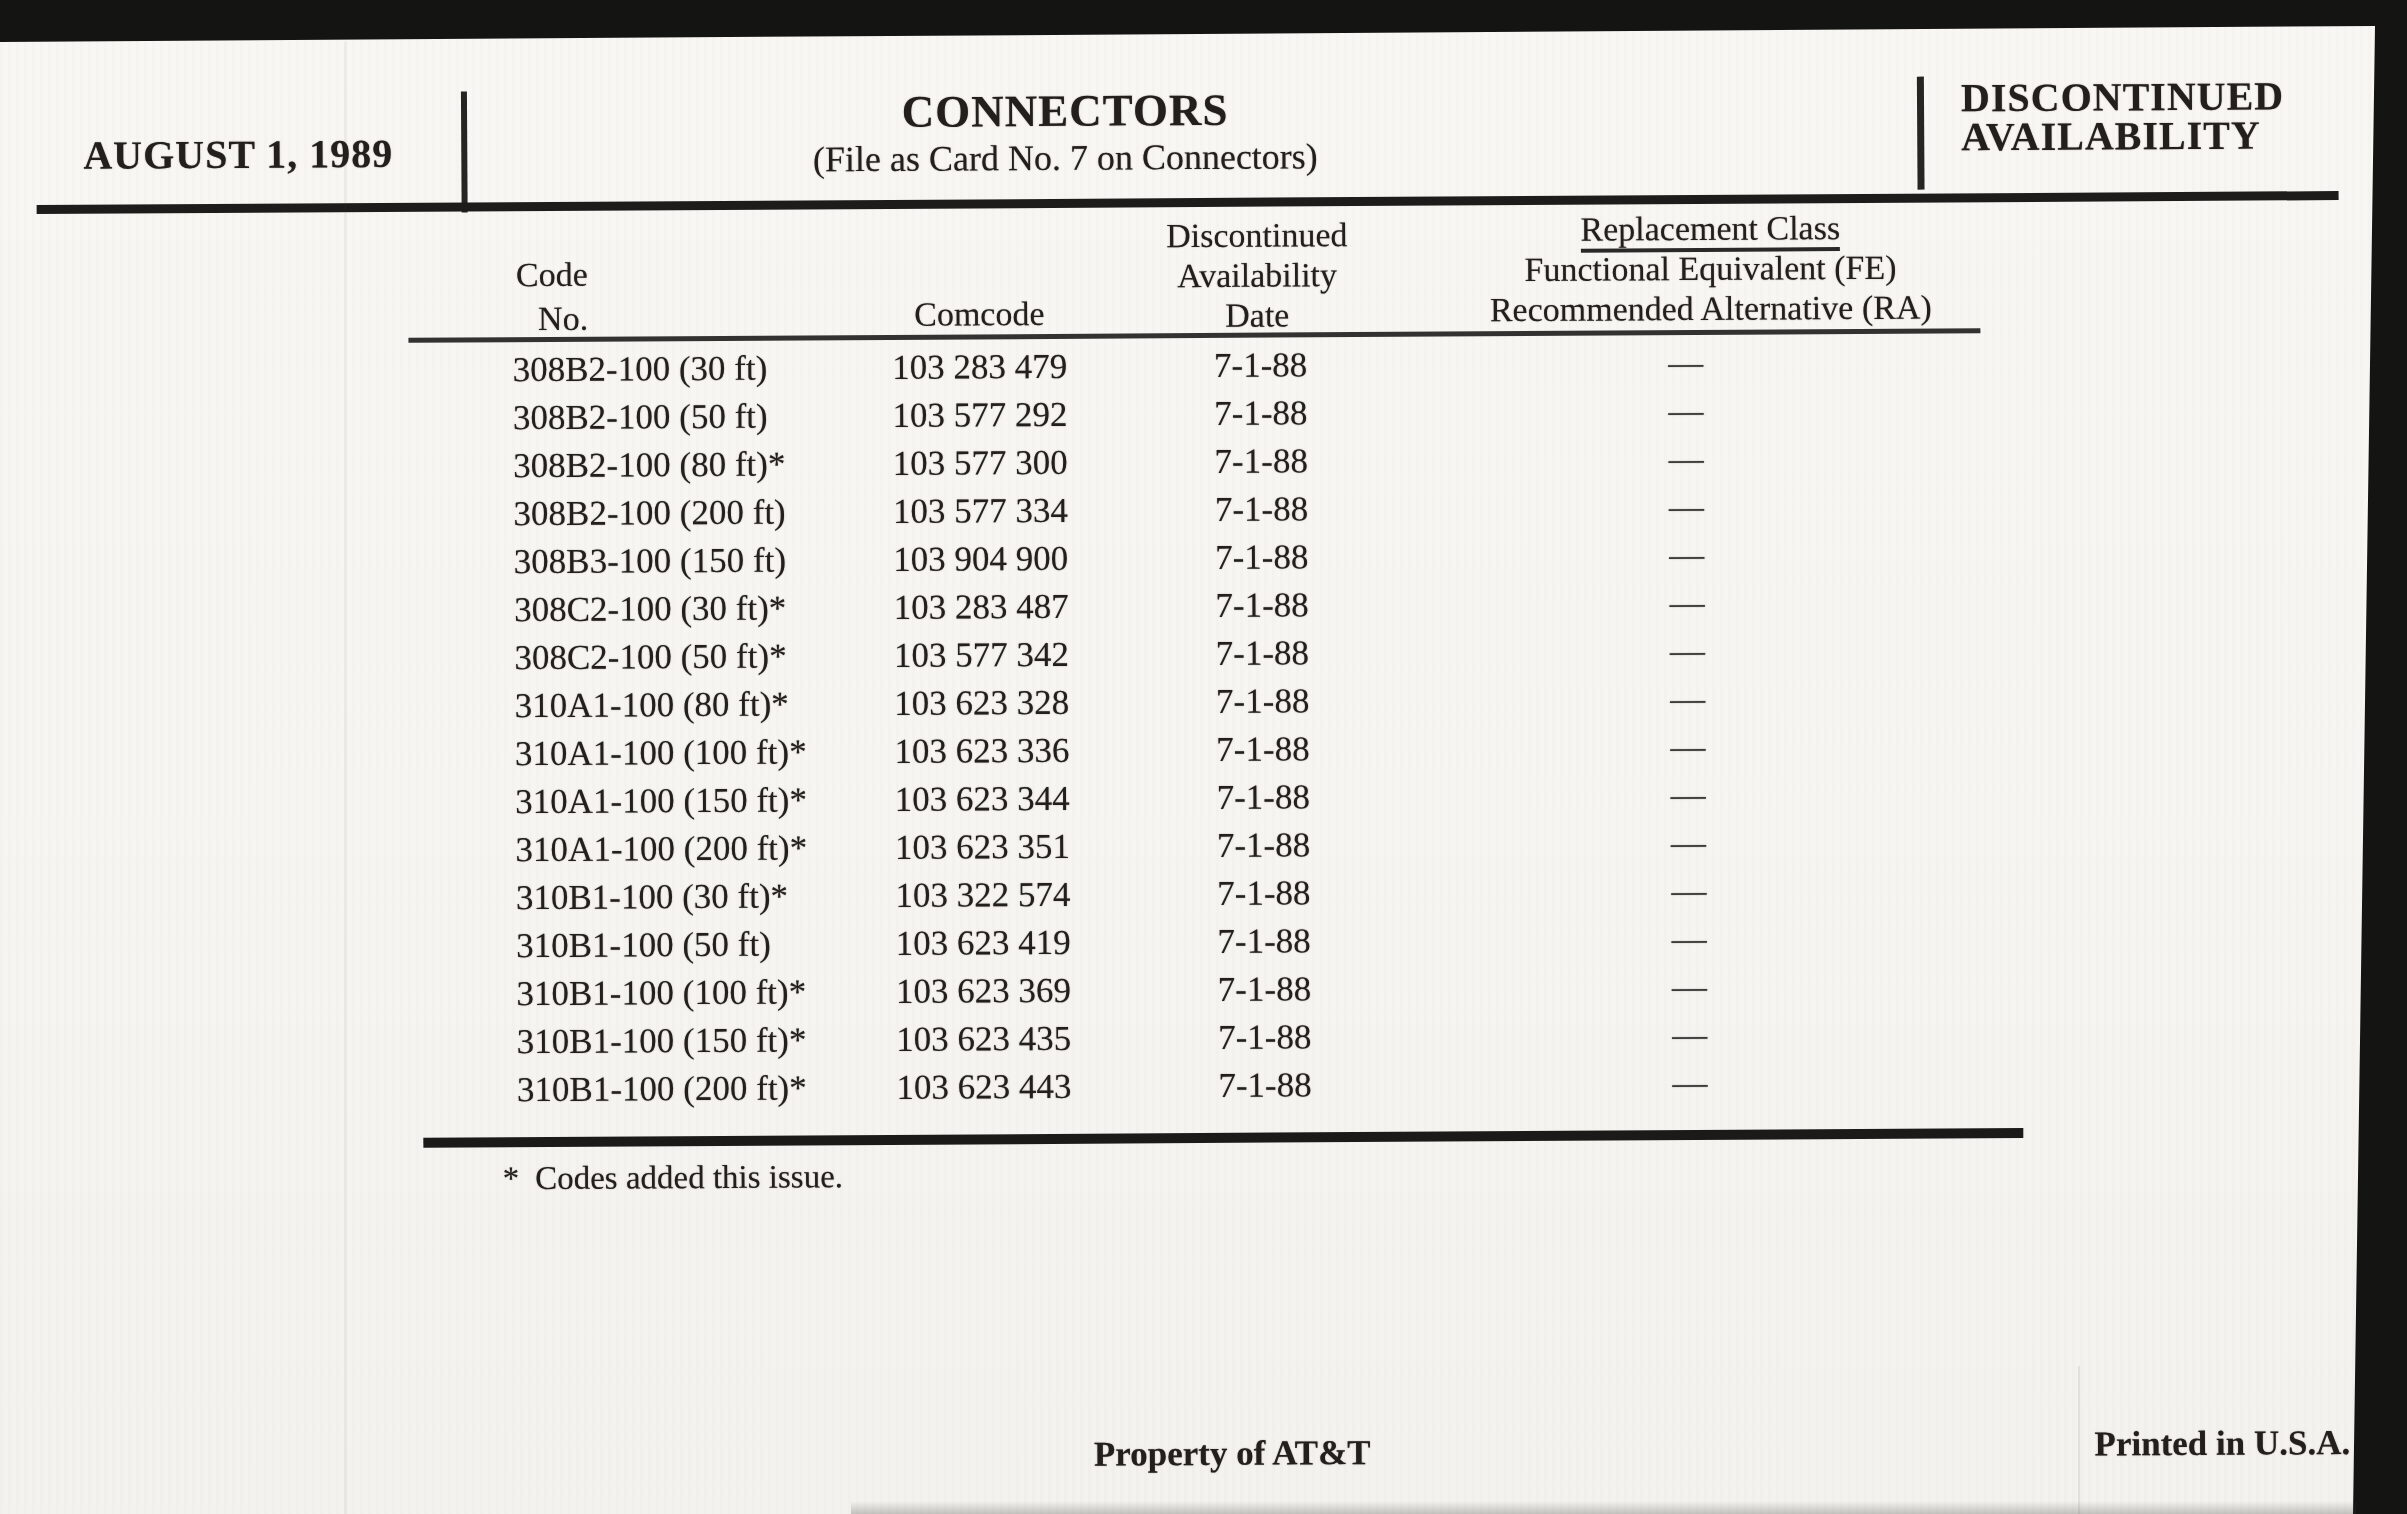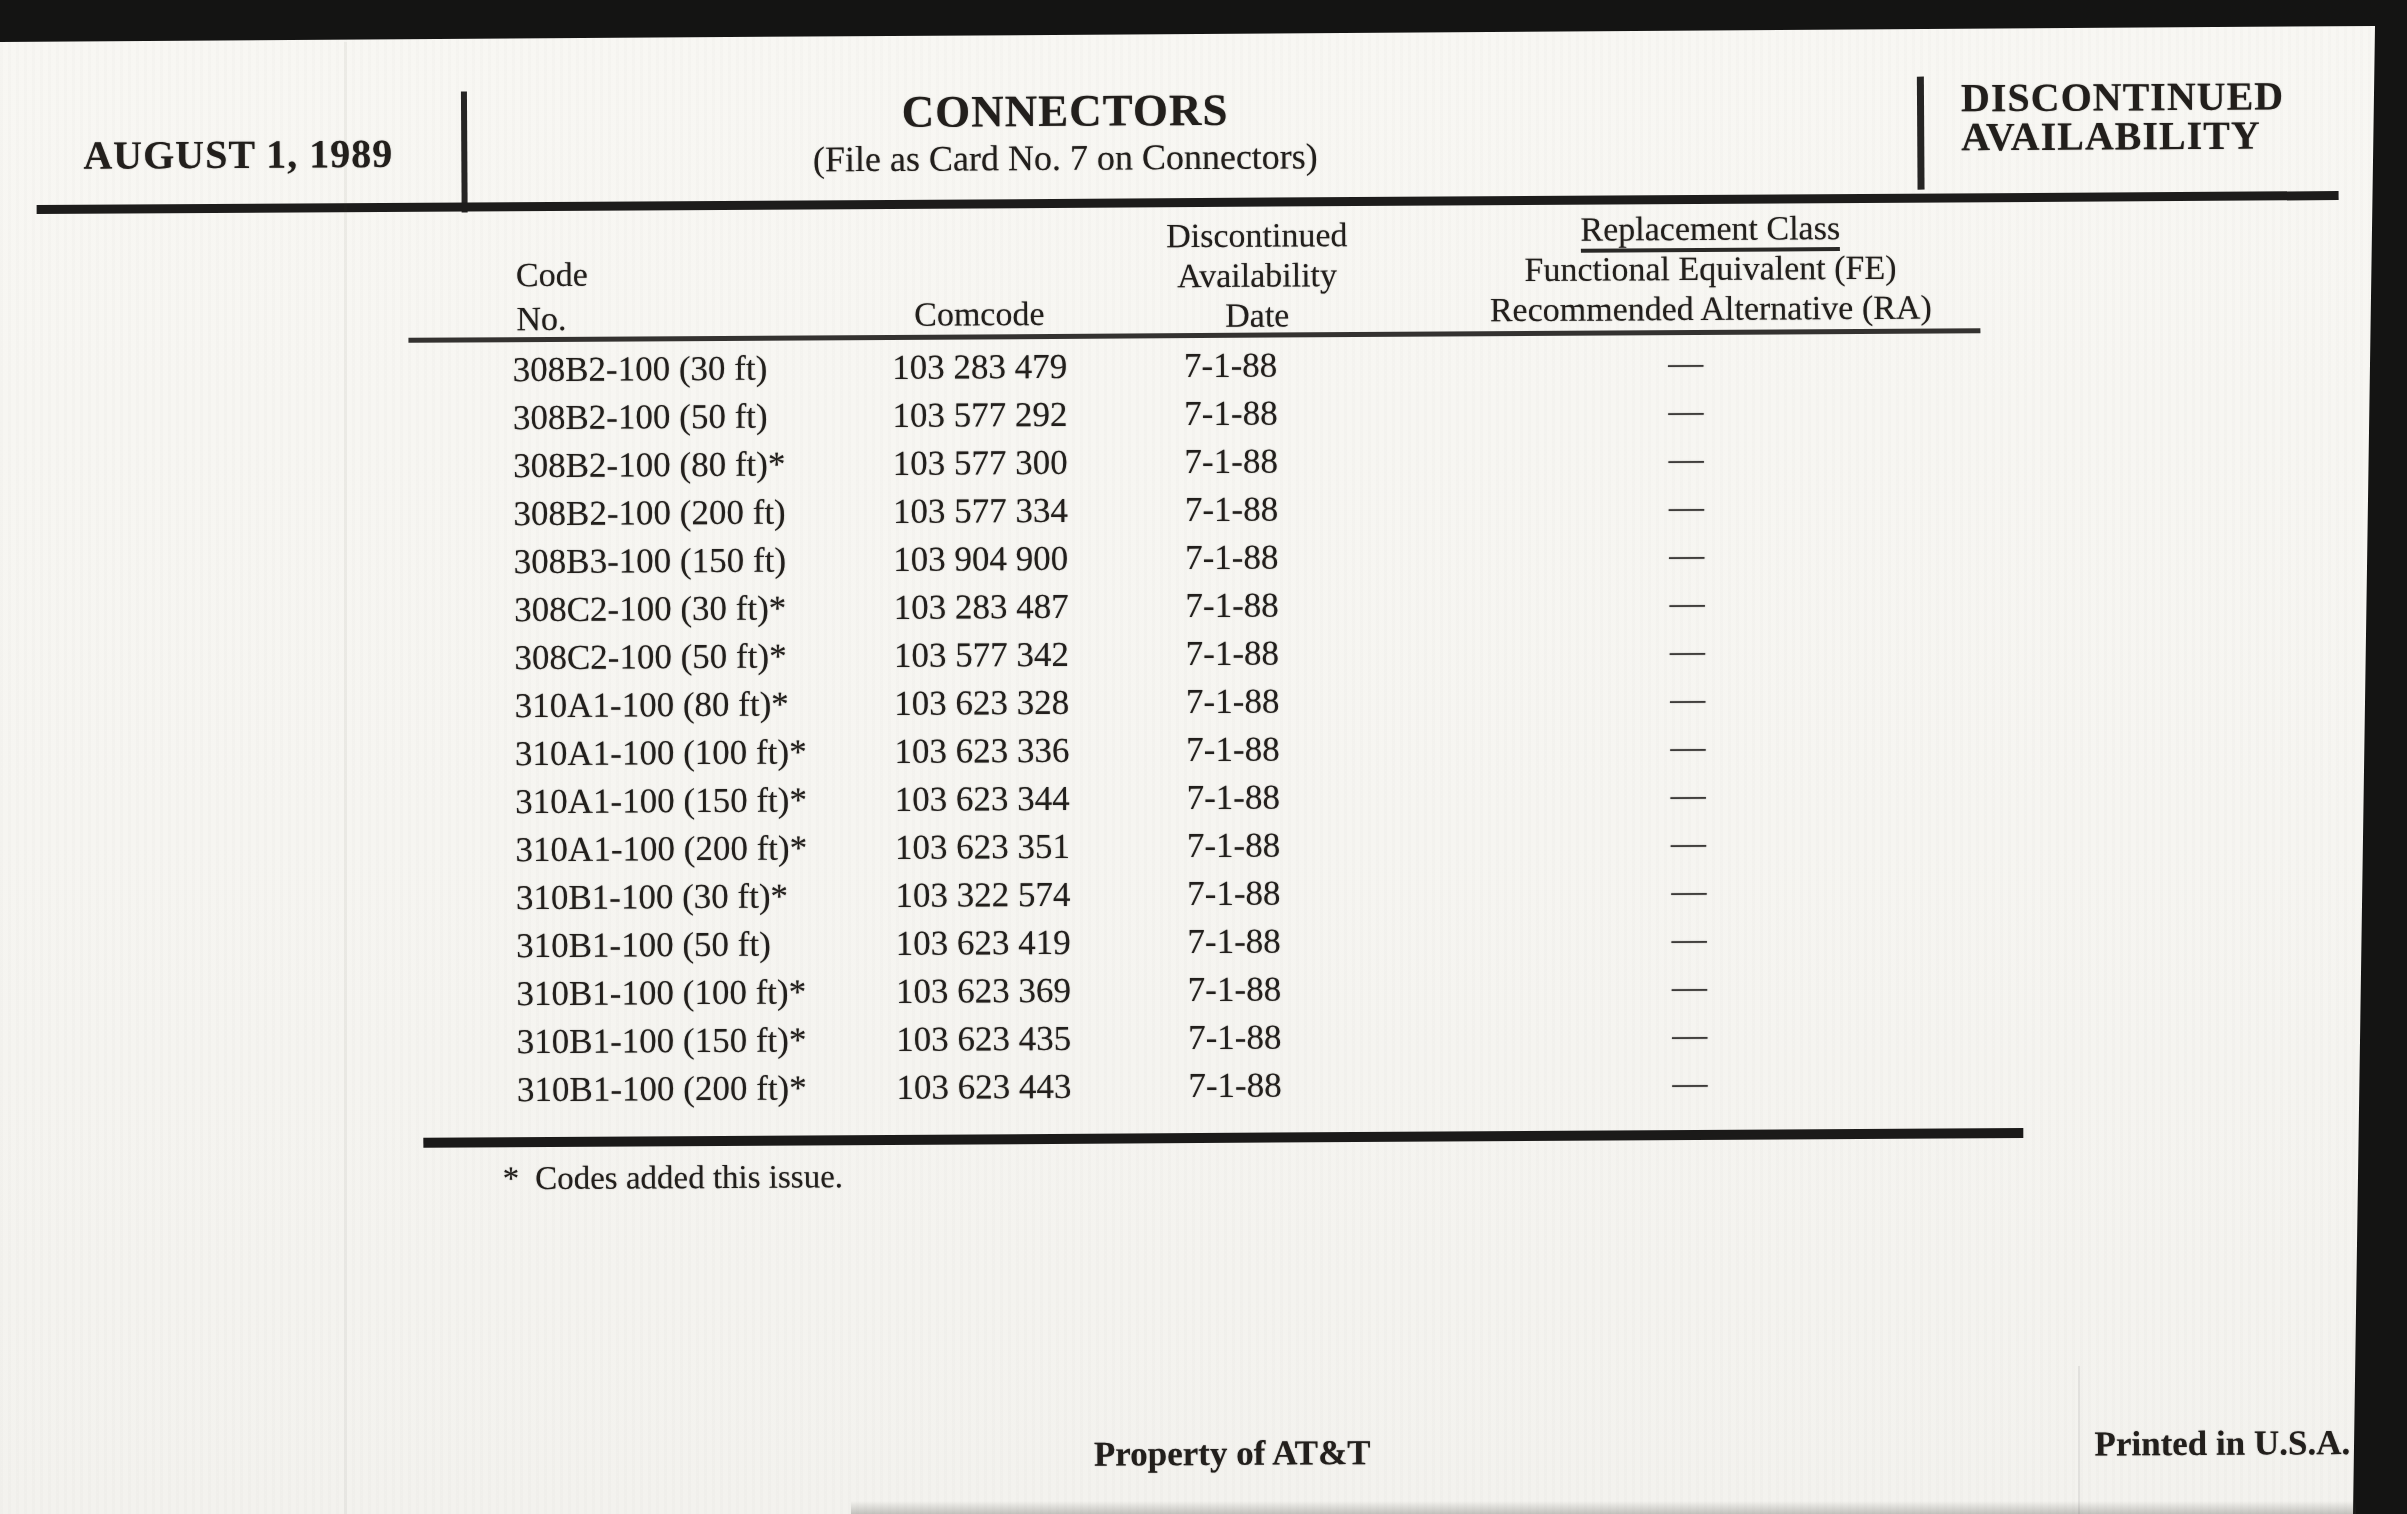--- a/index.html
+++ b/index.html
@@ -29,34 +29,34 @@
   }
   .vdiv{position:absolute;background:#262524;}
   .vdiv.v1{left:465px;top:87px;width:6px;height:121px;}
   .vdiv.v2{left:1921px;top:81px;width:7px;height:113px;}
   .hdr-center{position:absolute;left:693px;top:85px;width:752px;text-align:center;}
   .hdr-center .title{font-size:45px;font-weight:700;letter-spacing:1px;line-height:50px;}
   .hdr-center .subtitle{font-size:36px;line-height:44px;}
   .hdr-right{position:absolute;left:1965px;top:83px;font-size:40px;font-weight:700;line-height:39px;letter-spacing:1px;white-space:nowrap;}
   .rule-main{position:absolute;left:40px;top:198px;width:2302px;height:9px;background:#1d1c1b;}
   
-  .th{position:absolute;font-size:34px;line-height:40px;}
+  .th{position:absolute;font-size:34px;line-height:40px;text-align:right;}
   .th-code{left:519px;top:249px;line-height:44px;}
   .th-comcode{left:883px;top:293px;width:198px;text-align:center;}
   .th-date{left:1141px;top:216px;width:238px;text-align:center;}
   .th-repl{left:1466px;top:212px;width:495px;text-align:center;}
   .th-repl .underlined{border-bottom:4px solid #2a2927;padding-bottom:1px;}
   .rule-thin{position:absolute;left:411px;top:333px;width:1572px;height:5px;background:#343230;}
   
   .rows{position:absolute;left:0;top:344px;width:2408px;}
   .row{position:relative;height:48px;}
   .row span{position:absolute;top:0;font-size:35px;line-height:44px;white-space:nowrap;}
   .c-code{left:515px;}
   .c-comcode{left:883px;width:198px;text-align:center;}
-  .c-date{left:1154px;width:158px;text-align:center;}
+  .c-date{left:1184px;width:158px;text-align:center;}
   .c-dash{left:1609px;width:158px;text-align:center;color:#3c3a38;}
   .rule-thick{position:absolute;left:421px;top:1133px;width:1600px;height:10px;background:#1b1a19;}
   
   .footnote{position:absolute;left:500px;top:1156px;font-size:33px;white-space:nowrap;}
   .footnote .txt{margin-left:16px;}
   .footer-property{position:absolute;left:1030px;top:1434px;width:396px;text-align:center;font-size:35px;font-weight:700;}
   .footer-printed{position:absolute;left:1980px;top:1430px;width:366px;text-align:right;font-size:35px;font-weight:700;}
   
   .edge-dark{
     position:absolute;left:0;top:0;width:2408px;height:1515px;

